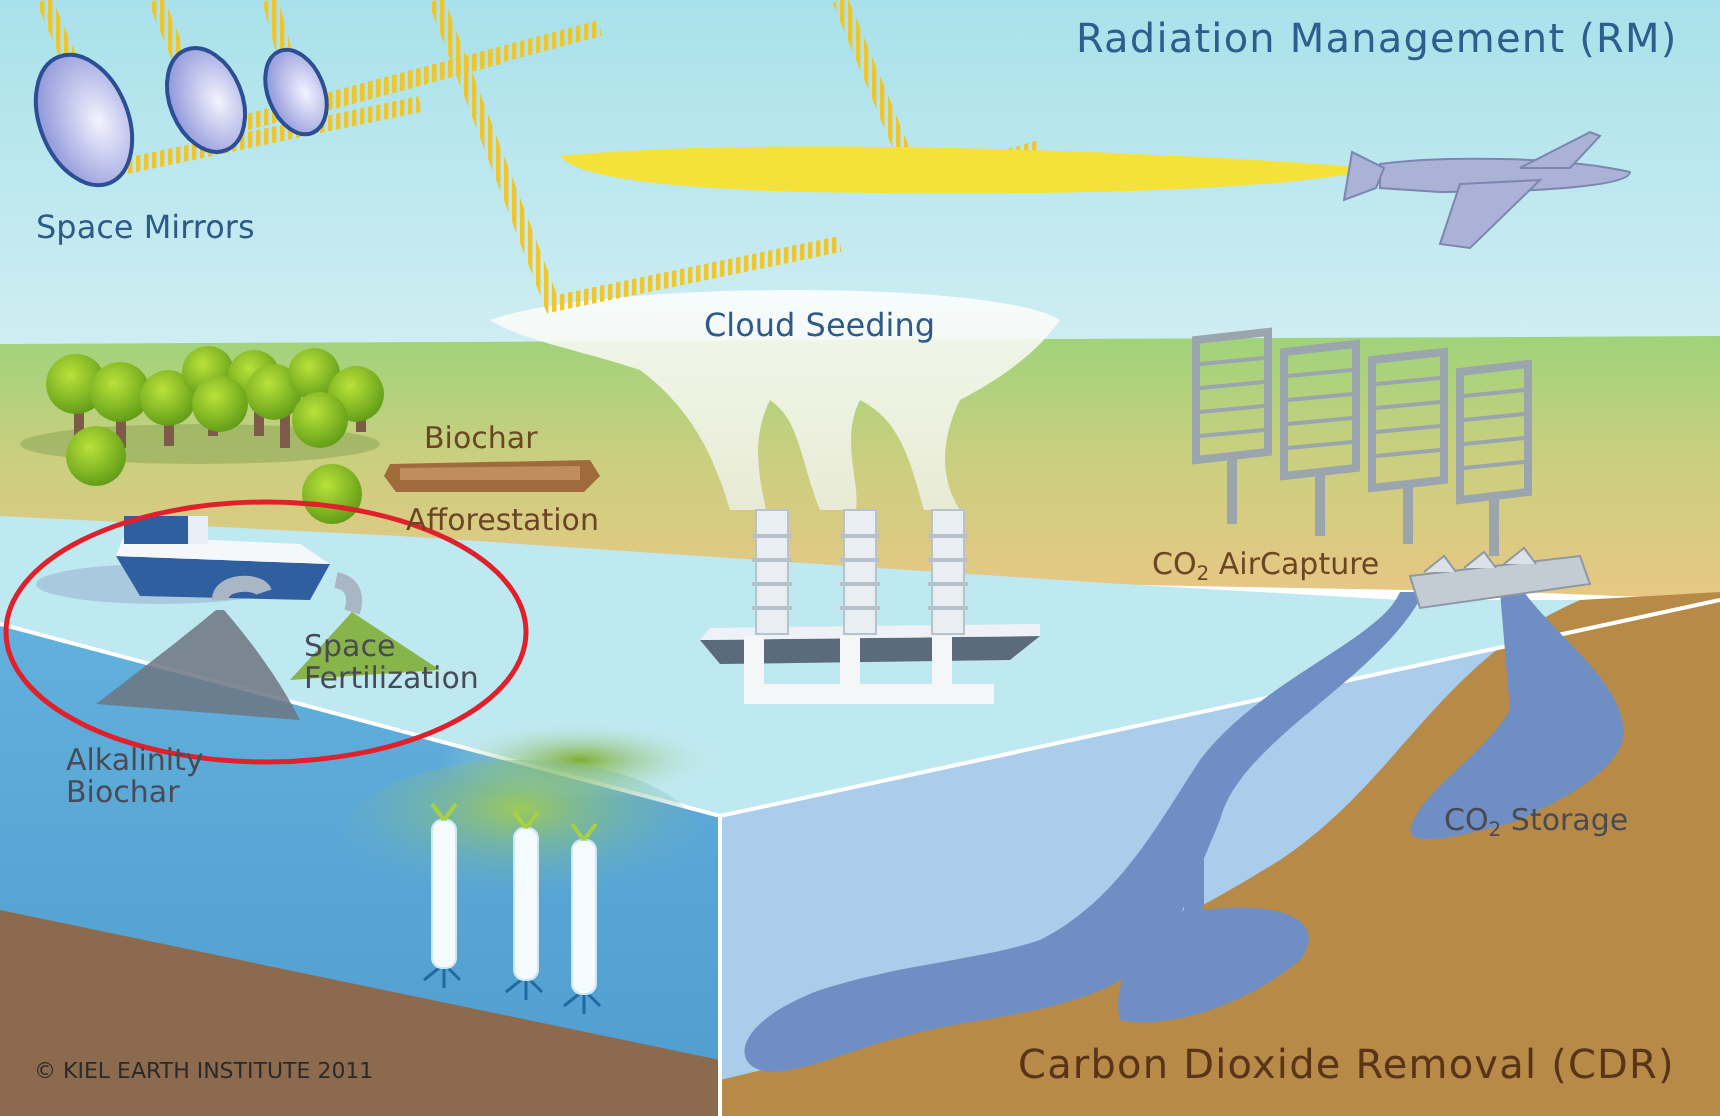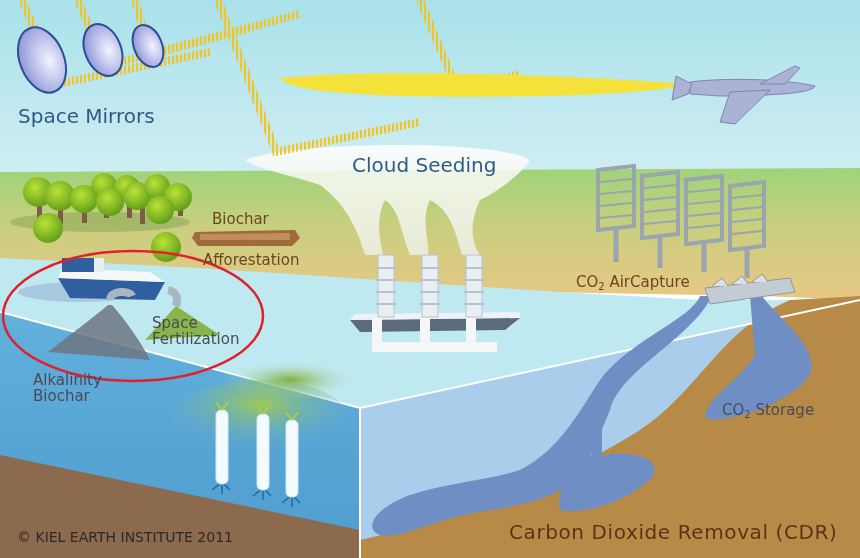--- a/index.html
+++ b/index.html
@@ -3,25 +3,25 @@
 <meta charset="utf-8">
 <style>
   html, body { margin: 0; padding: 0; background: #ffffff; }
   #stage {
     position: relative; width: 860px; height: 558px; overflow: hidden;
     font-family: "DejaVu Sans", sans-serif;
   }
   #stage svg.scene { position: absolute; left: 0; top: 0; }
   .lbl { position: absolute; white-space: nowrap; line-height: 1.05; }
   .rm-title { color: #2d5f8e; font-size: 20px; letter-spacing: 0.6px; }
-  .sky-lbl { color: #2d5a86; font-size: 20px; }
+  .sky-lbl { color: #2d5a86; font-size: 16px; }
   .land-lbl { color: #6b4524; font-size: 15px; }
   .sea-lbl { color: #4a4a55; font-size: 15px; }
   .cdr-title { color: #5a3418; font-size: 20px; letter-spacing: 0.6px; }
-  .copy { color: #2a2a2a; font-size: 14px; }
+  .copy { color: #2a2a2a; font-size: 11px; }
   sub { font-size: 10px; vertical-align: -3px; }
 </style>
 </head>
 <body>
 
 <div id="stage">
 <svg class="scene" width="860" height="558" viewBox="0 0 860 558">
   <defs>
     <linearGradient id="sky" x1="0" y1="0" x2="0" y2="1">
       <stop offset="0" stop-color="#a9e1ea"></stop>
@@ -211,20 +211,21 @@
   <g fill="#aab3d6" stroke="#7d86b0" stroke-width="1">
     <path d="M690 82 C720 78 780 78 815 86 C815 92 780 96 720 96 L690 94 Z"></path>
     <path d="M730 92 L770 90 L735 124 L720 122 Z"></path>
     <path d="M760 84 L795 66 L800 68 L785 84 Z"></path>
     <path d="M676 76 L692 84 L688 94 L672 100 Z"></path>
   </g>
 
   <ellipse cx="133" cy="316" rx="130" ry="65" fill="none" stroke="#e0202a" stroke-width="2.5"></ellipse>
 </svg>
 
+  <div class="lbl rm-title" style="left:538px; top:9px;">Radiation Management (RM)</div>
   <div class="lbl sky-lbl" style="left:18px; top:106px;">Space Mirrors</div>
   <div class="lbl sky-lbl" style="left:352px; top:155px;">Cloud Seeding</div>
   <div class="lbl land-lbl" style="left:212px; top:212px;text-align:right;">Biochar</div>
   <div class="lbl land-lbl" style="left:203px; top:253px;">Afforestation</div>
   <div class="lbl land-lbl" style="left:576px; top:275px;"><span>CO</span><sub>2</sub><span> AirCapture</span></div>
 
   <div class="lbl sea-lbl" style="left:152px; top:316px;">
       <div>Space</div>
       <div>Fertilization</div>
     </div>

